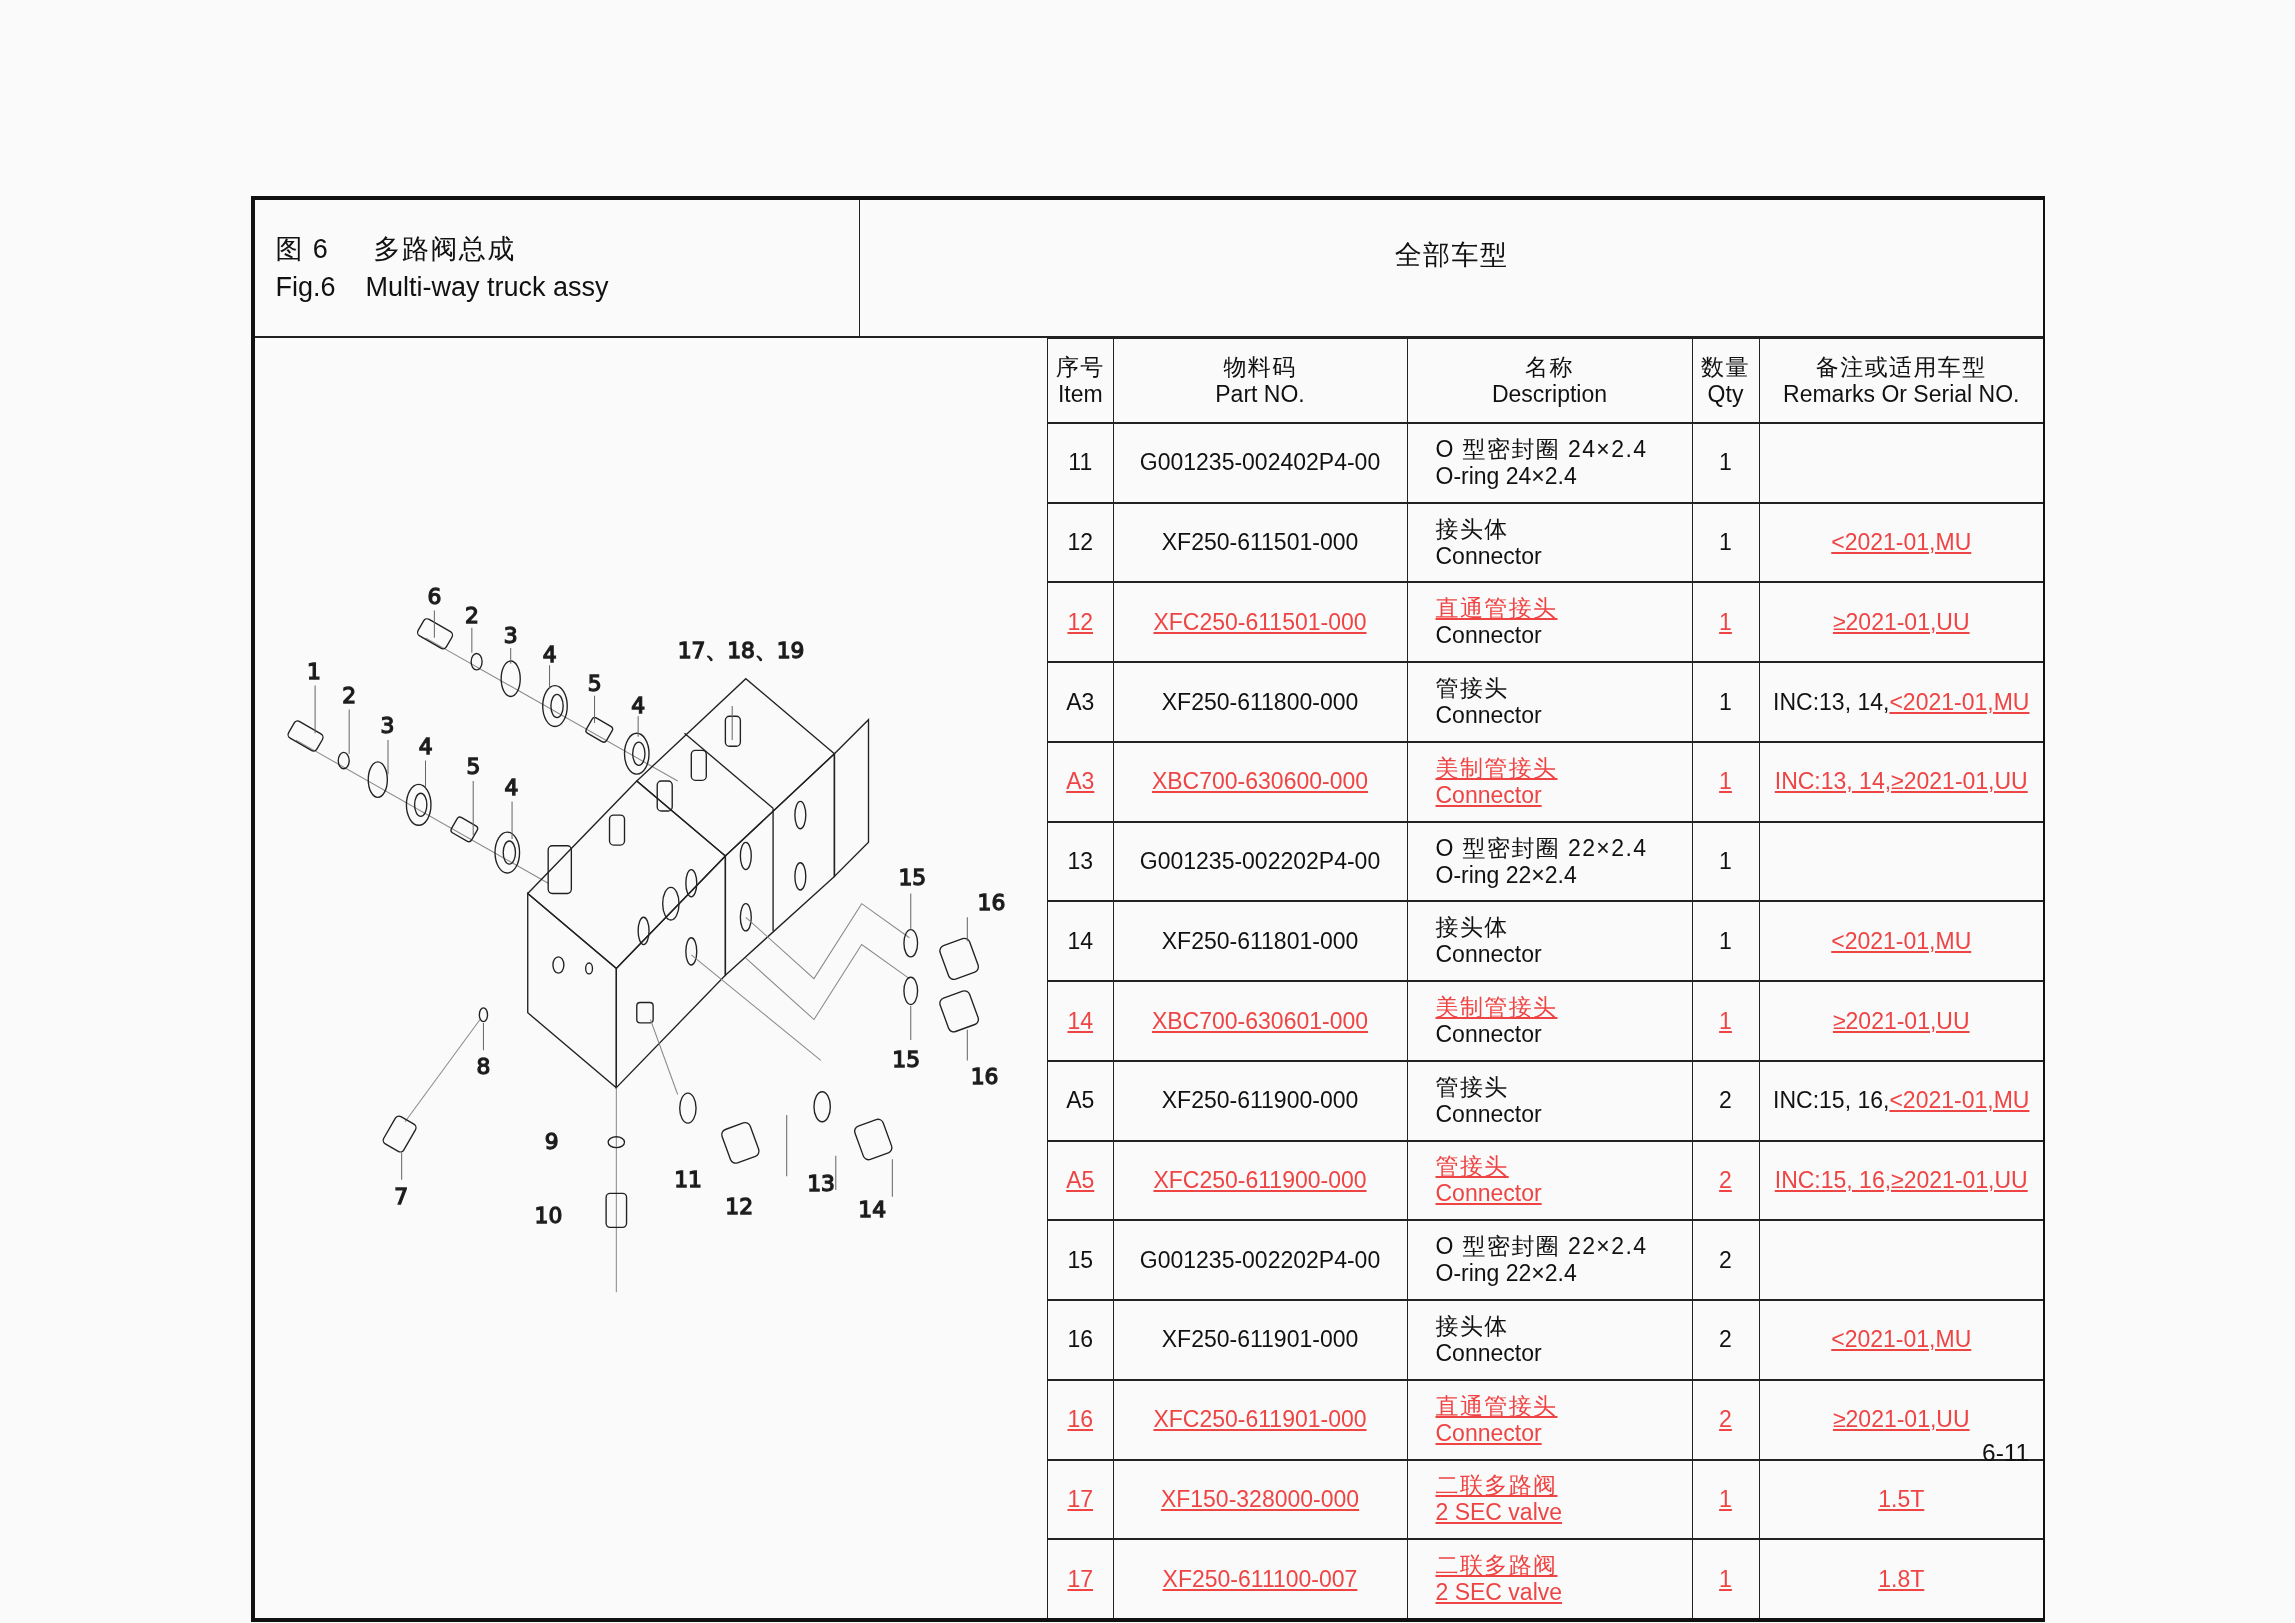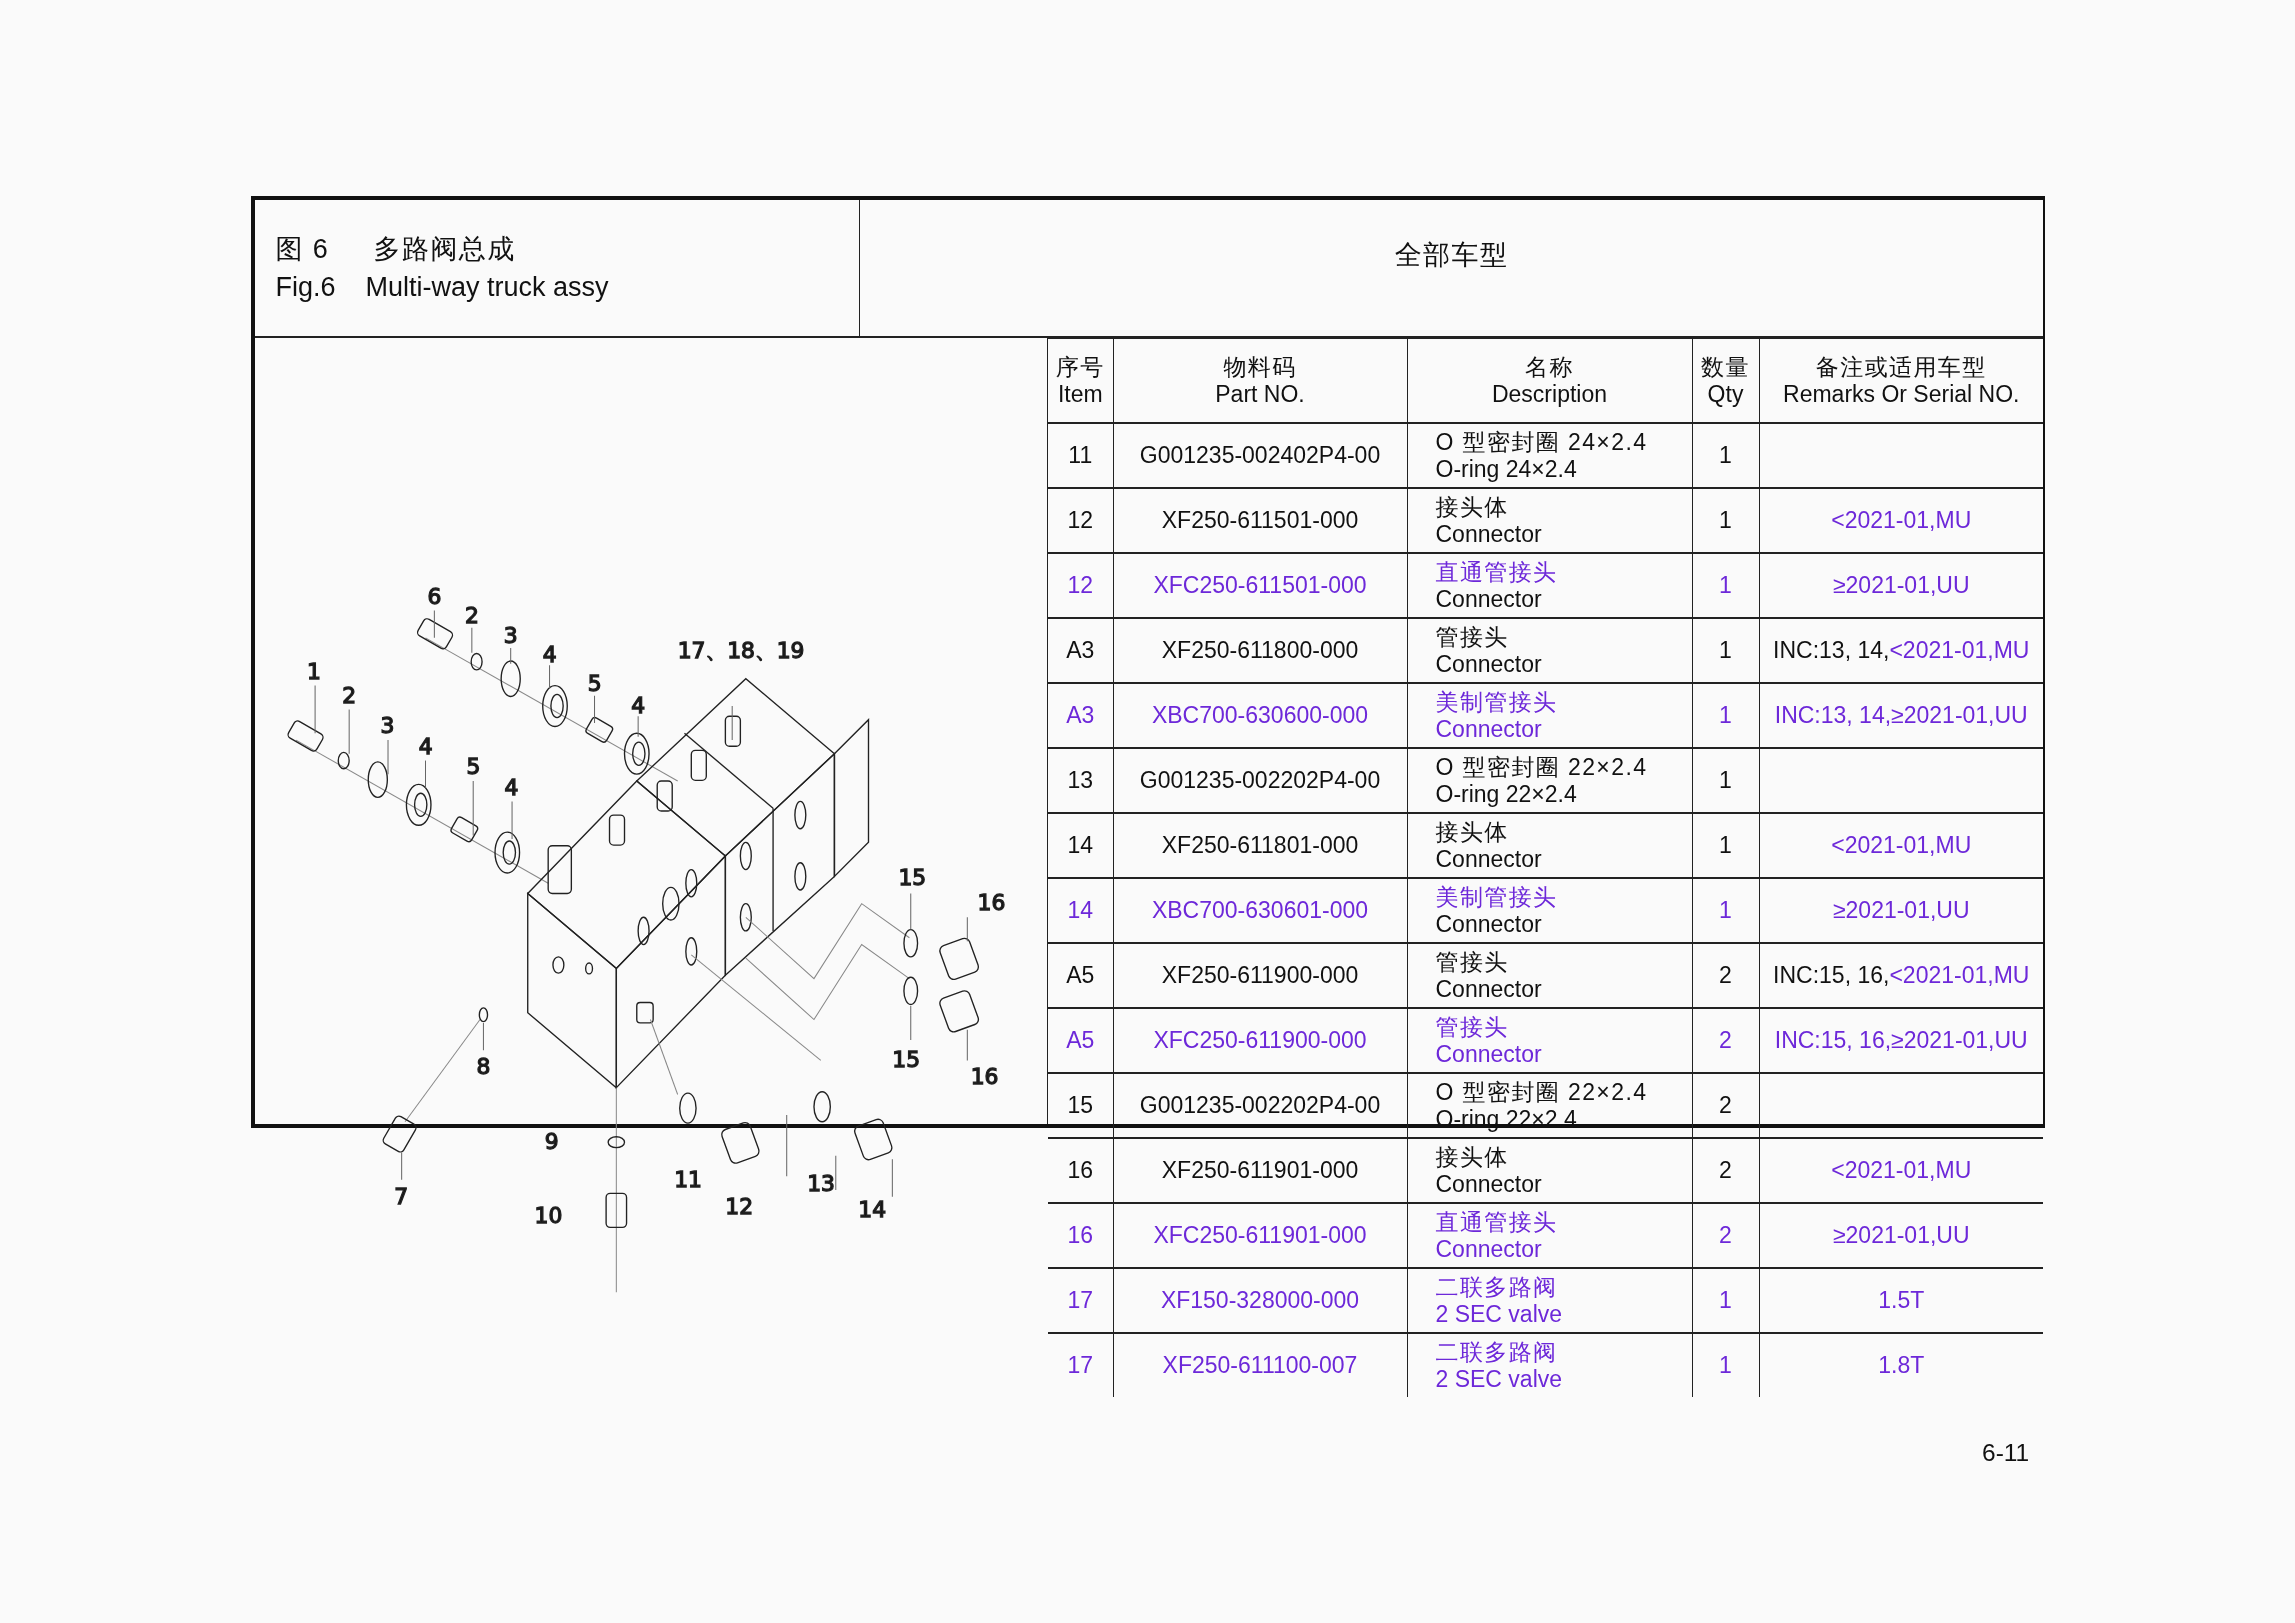--- a/index.html
+++ b/index.html
@@ -1,21 +1,21 @@
 <!DOCTYPE html>
 <html style="font-size:11px"><head>
 <meta charset="utf-8">
 <style>
   html, body { margin:0; padding:0; }
   body {
     width:2295px; height:1623px; background:#fafafa; position:relative; overflow:hidden;
     font-family:"Liberation Sans", "DejaVu Sans", sans-serif; color:#111;
   }
   .frame {
-    position:absolute; left:251px; top:196px; width:1794px; height:932px;
+    position:absolute; left:251px; top:196px; width:1794px; height:1426px;
     border-top:4.1px solid #111; border-left:4.1px solid #111; border-bottom:4.8px solid #111; border-right:2.7px solid #111;
     box-sizing:border-box;
   }
   .hdr-left {
     position:absolute; left:0; top:0; width:605px; height:138px;
     border-right:1.4px solid #222; border-bottom:2px solid #222; box-sizing:border-box;
   }
   .hdr-left .l1, .hdr-left .l2 { position:absolute; left:20.4px; font-size:27px; white-space:pre; }
   .hdr-left .l1 { top:31px; }
   .hdr-left .l2 { top:72px; }
@@ -34,21 +34,21 @@
     border-left:1.4px solid #222; box-sizing:border-box;margin-left:8px;
   }
   table { border-collapse:collapse; width:100%; height:100%; table-layout:fixed; }
   th, td { border:1.4px solid #222; text-align:center; font-weight:normal; padding:0; font-size:23px; line-height:27px; }
   tr.head th { height:83px; border-bottom:2.7px solid #222; }
   tr.row td { height:63px; border-bottom:2px solid #222; }
   td.desc { text-align:left; padding-left:28px; }
   td:first-child, th:first-child { border-left:none; }
   td:last-child, th:last-child { border-right:none; }
   tr:last-child td { border-bottom:none; }
-  .red { color:#6d28d9; }
+  .red { color:#ef4444;text-decoration:underline; }
   .cn { letter-spacing:1.4px; }
   .page-num { position:absolute; left:1982px; top:1439px; font-size:24.5px; }
   .callout { font-family:"DejaVu Sans", sans-serif; font-size:32px; fill:#111; }
 </style>
 </head>
 <body>
 
 <div class="frame">
 
   <div class="hdr-left">

